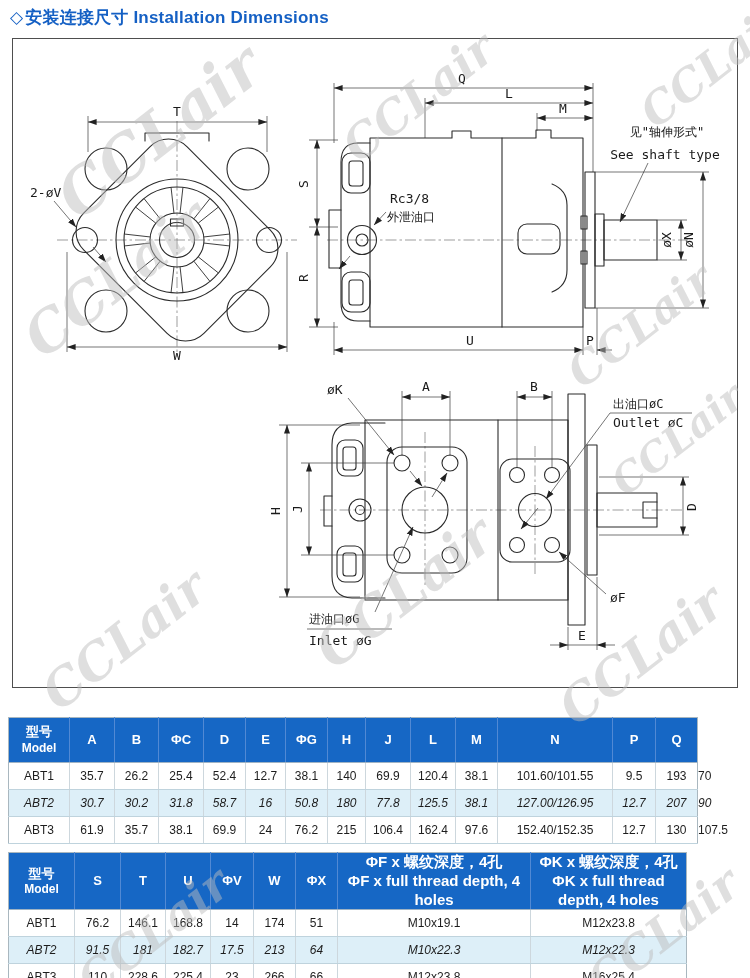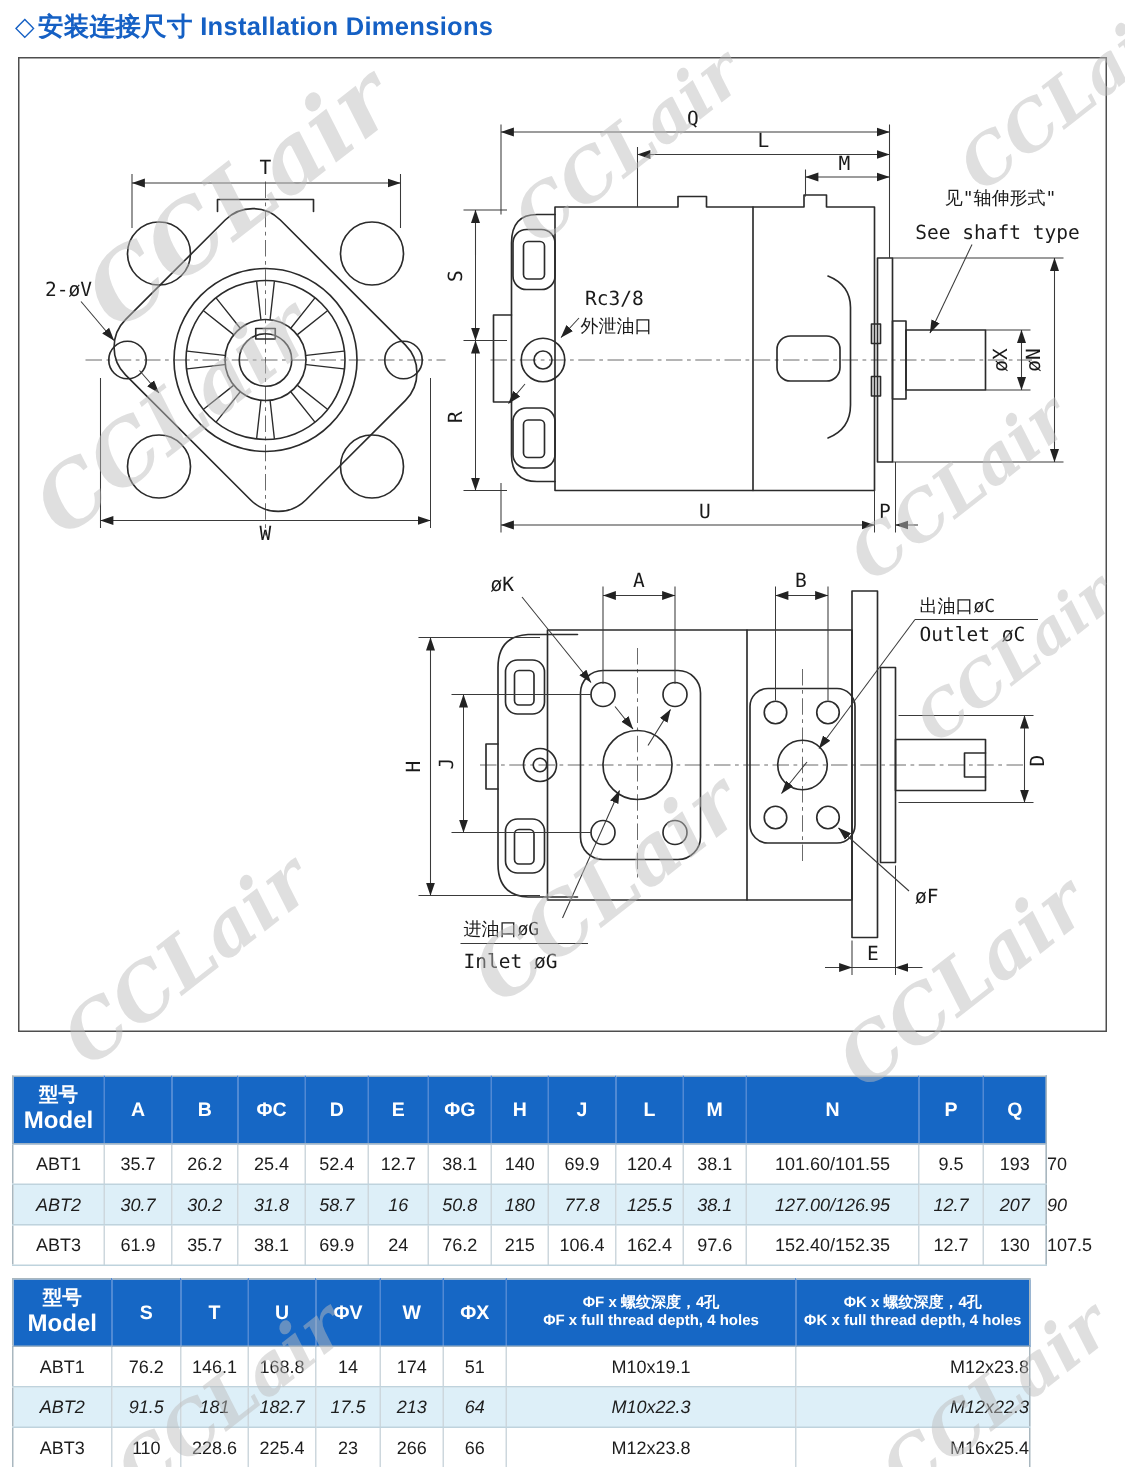--- a/index.html
+++ b/index.html
@@ -30,28 +30,28 @@
   }
   .tbl{position:absolute;left:8px;z-index:2;}
   table{border-collapse:collapse;table-layout:fixed;width:679px;text-align:center;
         border:1px solid #a9b7bf;}
   thead th{
     background:#1667c5;color:#fff;font-weight:bold;font-size:13px;
     border-right:1px solid #5189d4;border-bottom:1px solid #9fb3c4;
     height:44px;padding:0;line-height:1.25;vertical-align:middle;
   }
   thead th:last-child{border-right:none;}
-  thead th .sub{font-size:16px;}
+  thead th .sub{font-size:12px;}
   tbody td{
     background:#fff;font-size:12px;color:#1d1d1d;height:26px;padding:0;
     border-right:1px solid #cdd7dd;border-bottom:1px solid #bfd3dd;
   }
-  tbody td:last-child{border-right:none;text-align:right;}
+  tbody td:last-child{border-right:none;}
   tbody tr.alt td{background:#ddeff8;font-style:italic;}
-  .th2{font-size:10px;}
+  .th2{font-size:15px;}
 </style>
 </head>
 <body>
 
 <div class="page-title">
   <span class="dia">◇</span><span>安装连接尺寸</span>
   <span>Installation Dimensions</span>
 </div>
 
 <div class="wm" style="left:40px;top:95px;font-size:62px">CCLair</div>

